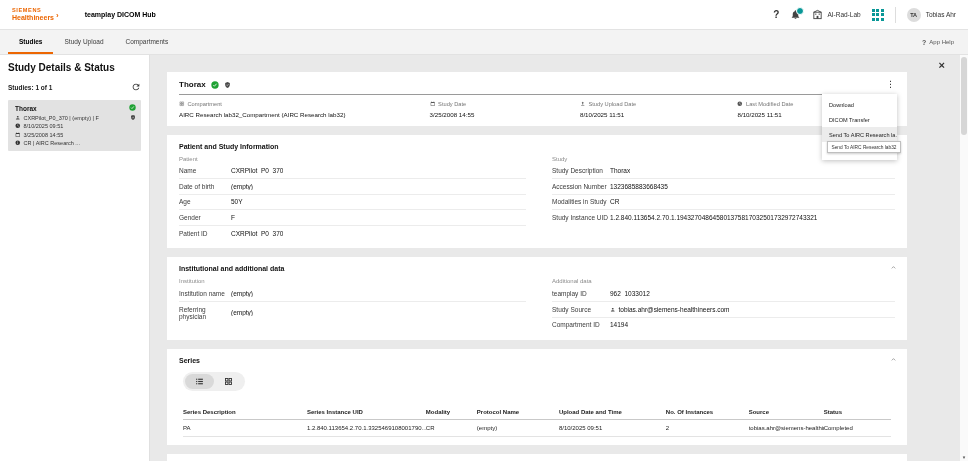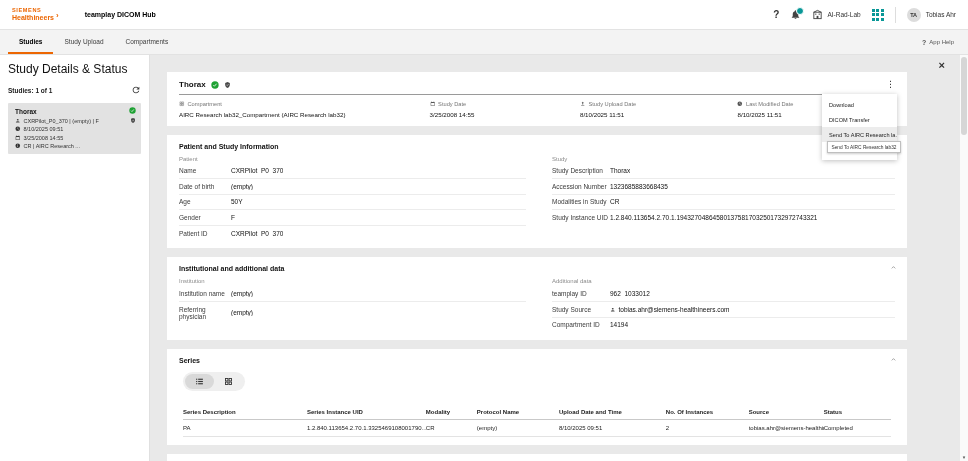--- a/index.html
+++ b/index.html
@@ -37,21 +37,21 @@
   .tab{display:flex;align-items:center;padding:0 11px;color:#3c3c3c;font-size:6.5px;cursor:pointer;
        border-bottom:2px solid transparent;box-sizing:border-box;}
   .tab.active{font-weight:bold;color:#000;border-bottom-color:#ec6602;}
   .app-help{margin-left:auto;display:flex;align-items:center;gap:3px;color:#555;font-size:6px;
             padding-right:14px;cursor:pointer;}
   .app-help .q{font-weight:bold;font-size:7px;}
 
   
   .sidebar{position:absolute;left:0;top:55px;width:150px;bottom:0;background:#fff;
            border-right:1px solid #e0e0e0;box-sizing:border-box;padding:7px 8px;}
-  .sb-title{font-size:12px;font-weight:normal;color:#111;}
+  .sb-title{font-size:10px;font-weight:bold;color:#111;}
   .sb-countrow{display:flex;align-items:center;justify-content:space-between;margin-top:9px;}
   .sb-count{font-size:6.5px;font-weight:bold;color:#222;}
   .refresh-btn{cursor:pointer;}
   .study-card{position:relative;margin-top:8px;background:#e2e2e2;border-radius:1px;
               padding:5px 7px;cursor:pointer;}
   .sc-title{font-size:6.5px;font-weight:bold;color:#111;margin-bottom:2px;}
   .sc-line{display:flex;align-items:center;gap:3px;color:#333;font-size:5.5px;margin-top:2.5px;}
   .sc-right{position:absolute;right:5px;top:4px;display:flex;flex-direction:column;gap:3px;align-items:center;}
 
   

